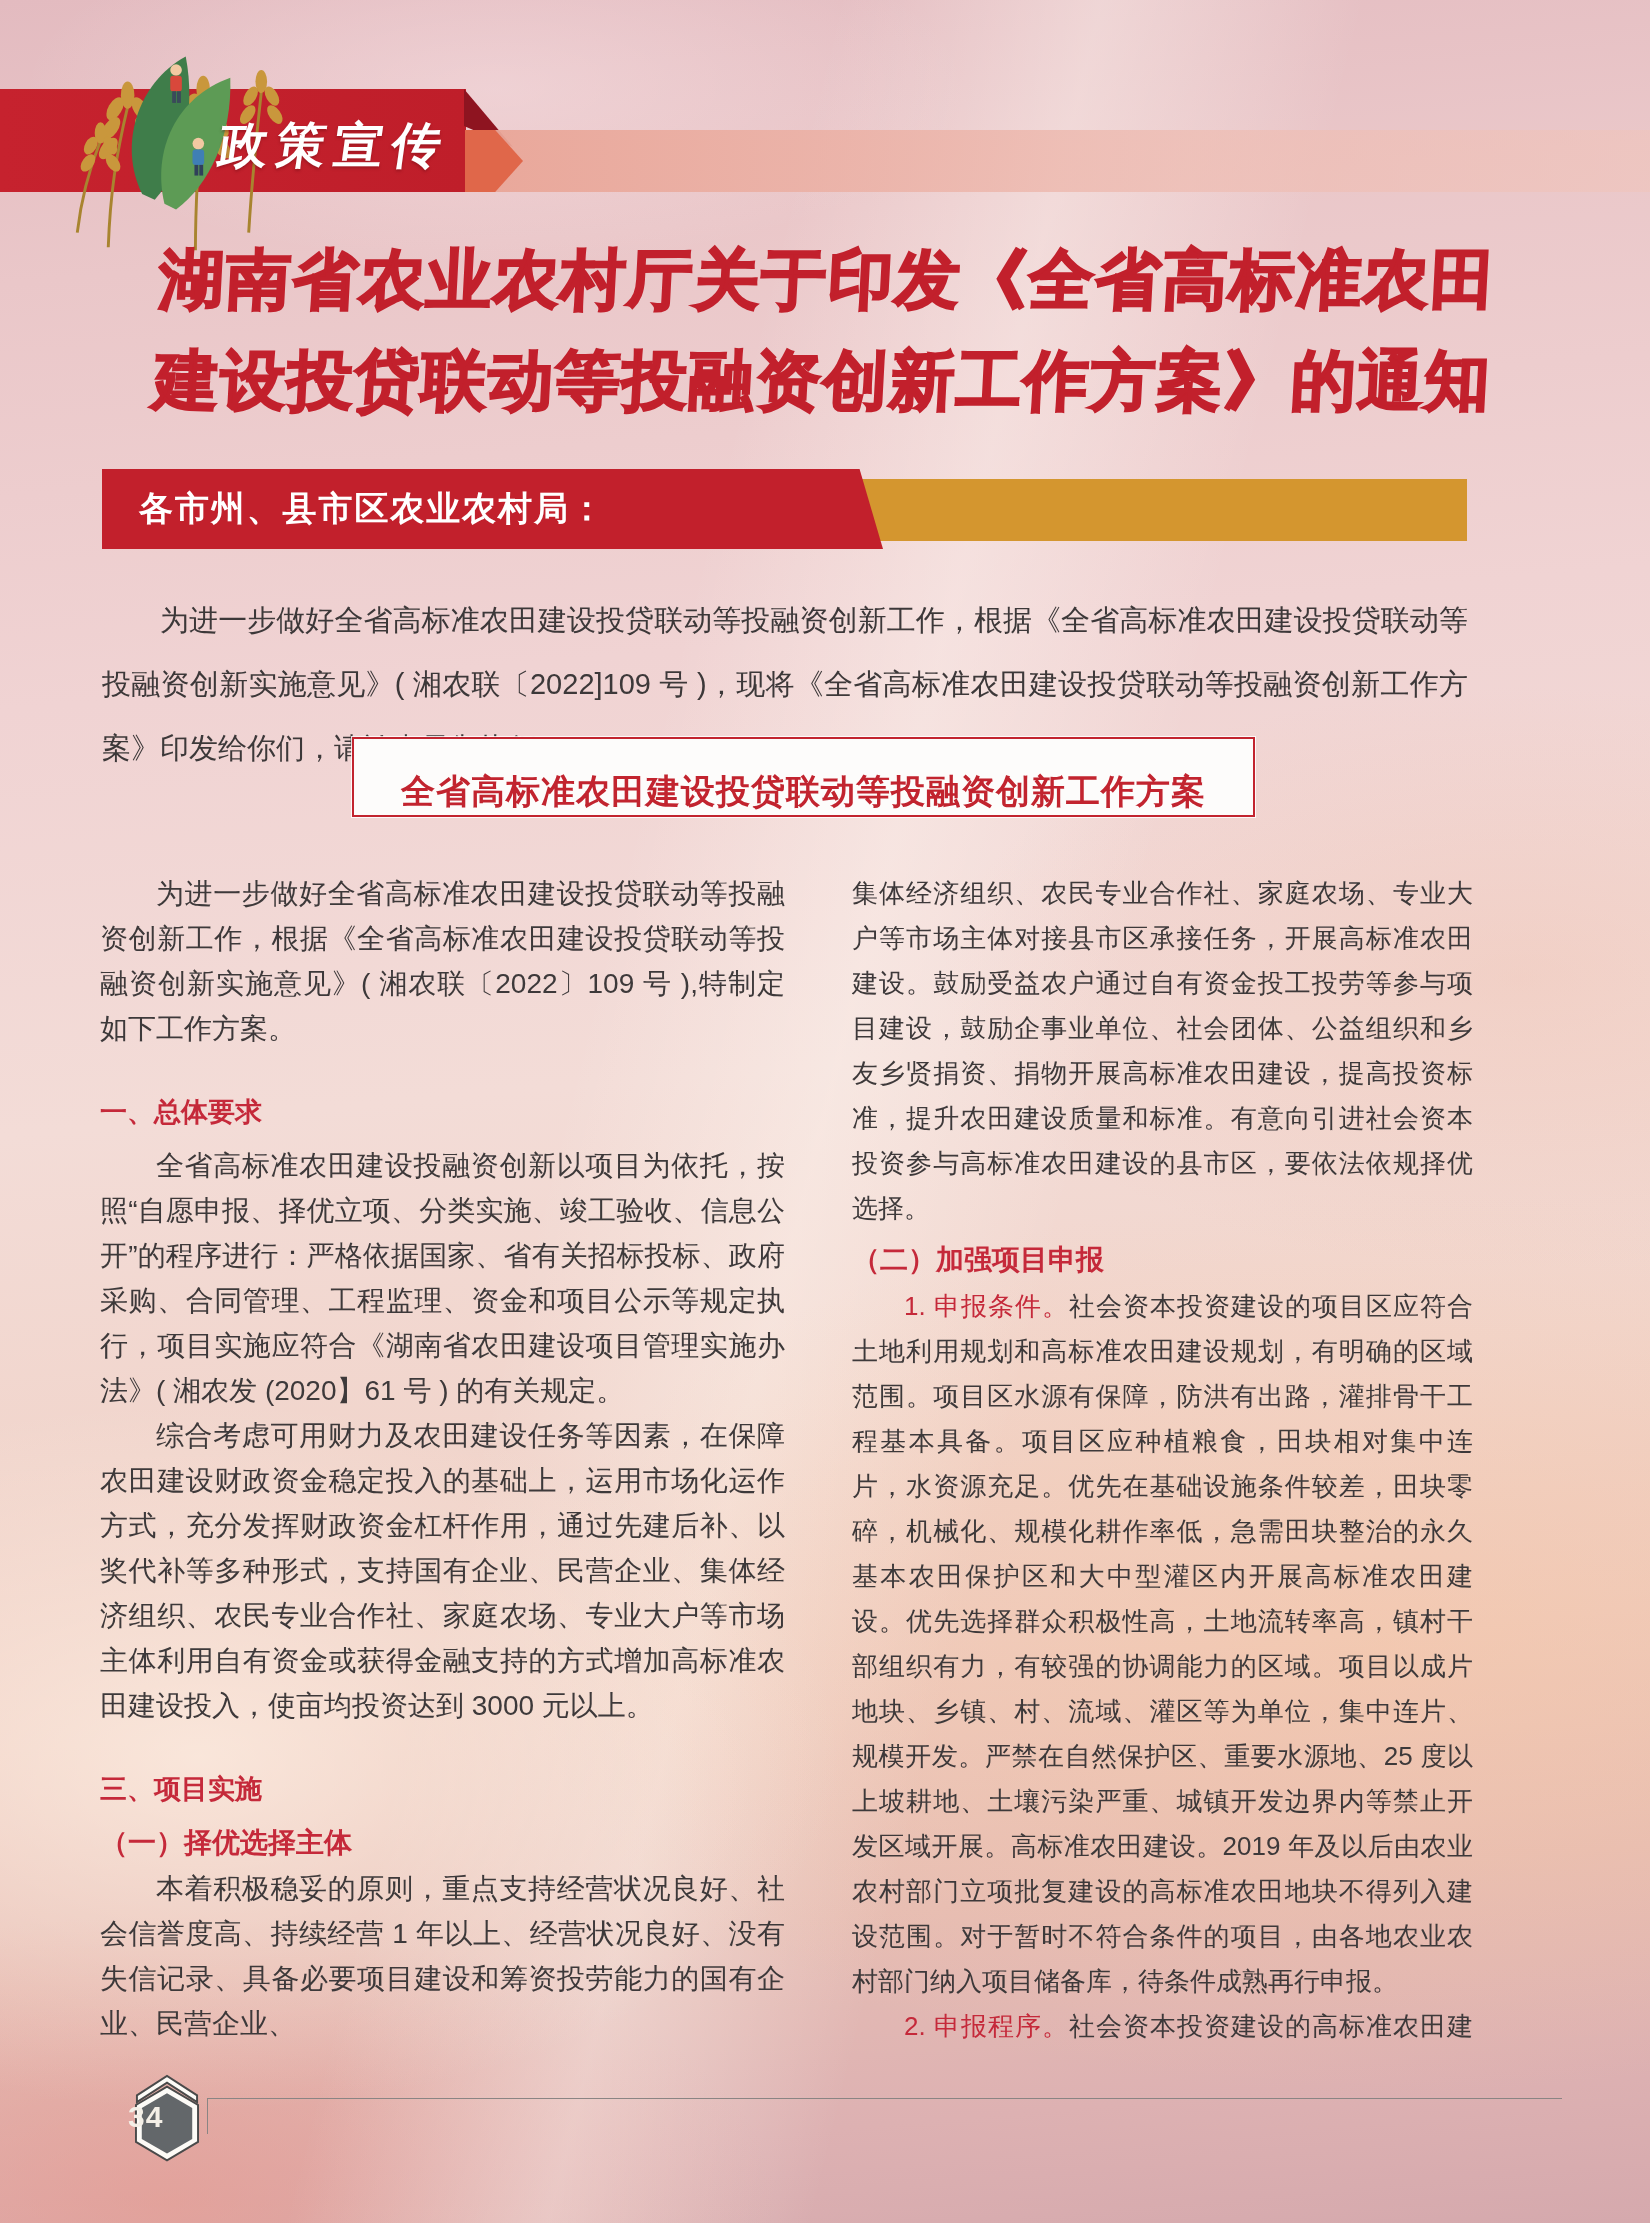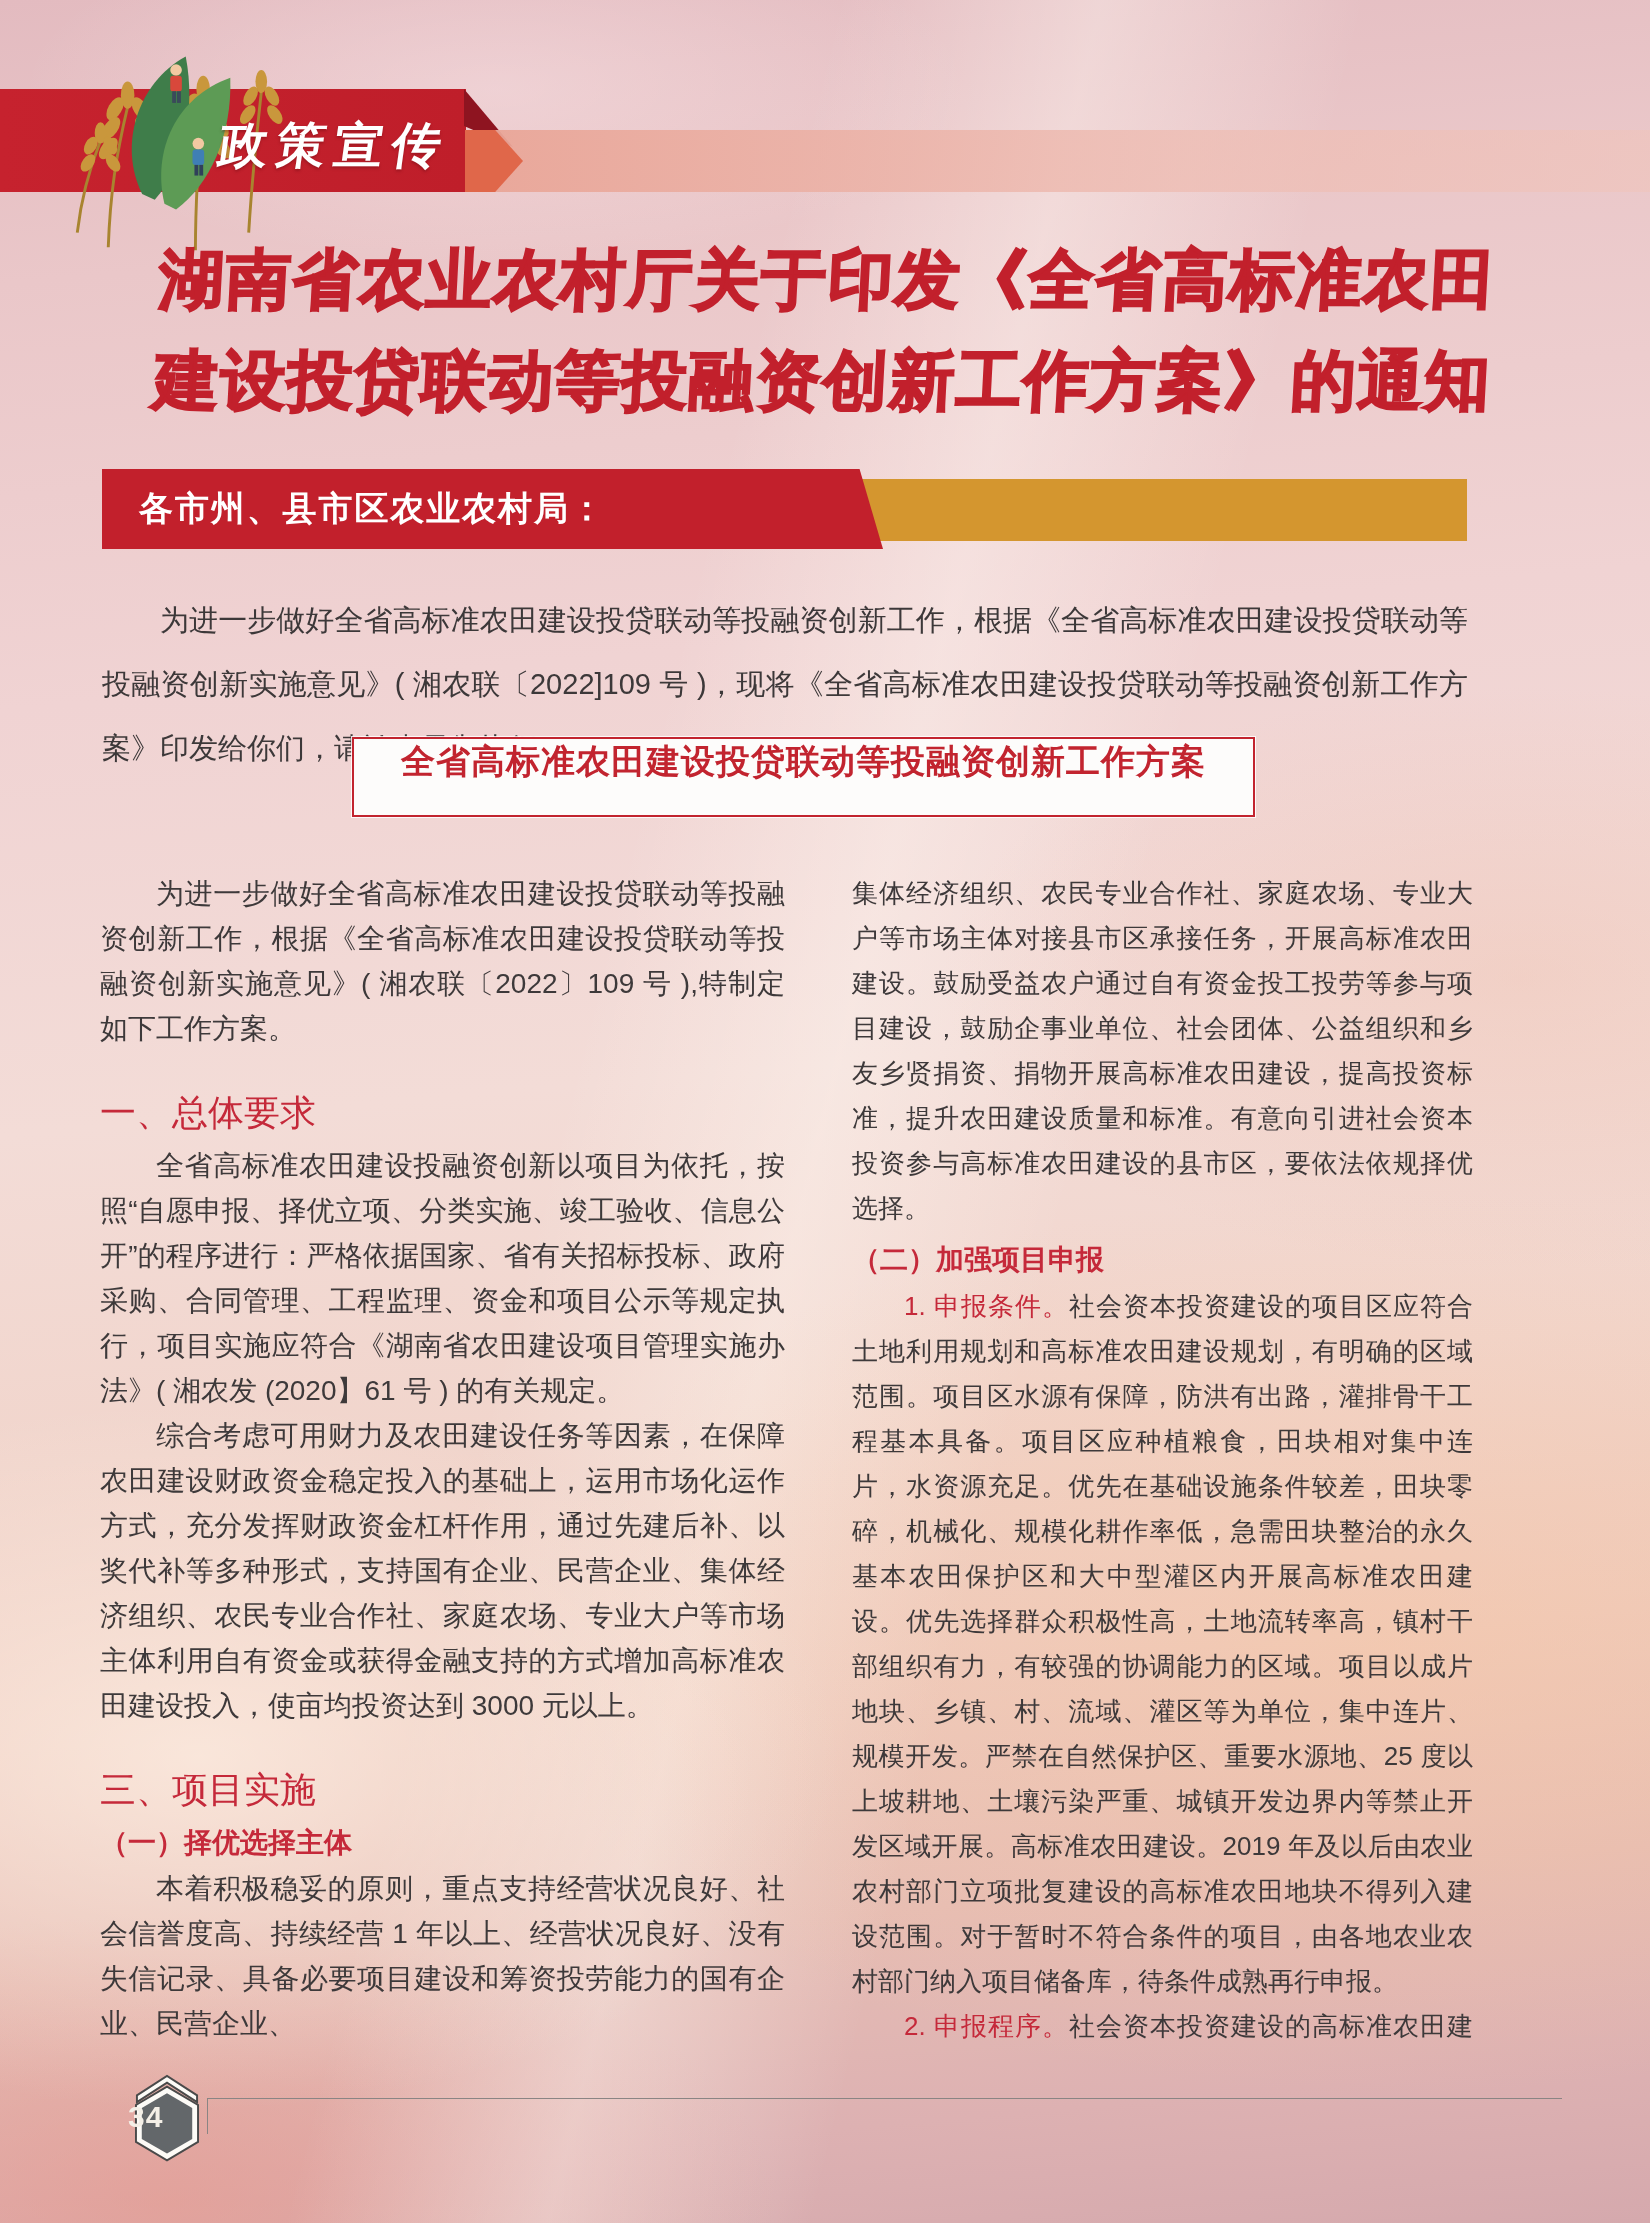--- a/index.html
+++ b/index.html
@@ -35,29 +35,29 @@
   .recipient-bar{left:102px;top:469px;width:781px;height:80px;background:#c2202c;
     clip-path:polygon(0 0,97% 0,100% 100%,0 100%);
     display:flex;align-items:center;box-shadow:0 2.9px 5.8px rgba(120,20,25,0.25);}
   .recipient-bar span{color:#ffffff;font-size:34px;font-weight:bold;margin-left:37px;letter-spacing:1.9px;}
   
   .intro{left:102px;top:588px;width:1366px;font-size:29px;line-height:64px;color:#3c3839;
     text-align:justify;text-indent:2em;}
   
   .plan-box{left:352px;top:737px;width:899px;height:76px;background:#fdfcfb;
     border:2.9px solid #c2242f;outline:1.9px solid rgba(255,255,255,0.85);
-    display:flex;align-items:flex-start;justify-content:center;}
+    display:flex;align-items:flex-end;justify-content:center;}
   .plan-box span{color:#c2242f;font-size:34px;font-weight:bold;letter-spacing:1px;}
   
   .col{top:871px;height:1186px;overflow:hidden;color:#3d393a;text-align:justify;}
   .col-left{left:100px;width:685px;font-size:28px;line-height:45px;}
   .col-right{left:852px;width:621px;font-size:26px;line-height:45px;}
   .body-p{margin:0;text-indent:2em;}
   .body-p.noindent{text-indent:0;}
-  .sec-h{margin:39px 0 7.8px 0;color:#c5293a;font-size:36px;font-weight:normal;}
+  .sec-h{margin:39px 0 7.8px 0;color:#c5293a;font-size:27px;font-weight:bold;}
   .sub-h{margin:5.8px 0 1.9px 0;color:#c5293a;font-size:28px;font-weight:bold;}
   .red-lead{color:#c5293a;}
   
   .footer-line{left:207px;top:2098px;width:1354px;height:35px;
     border-top:1.9px solid #8a8584;border-left:1.9px solid #8a8584;}
   .page-badge{left:128px;top:2073px;width:78px;height:97px;}
   .badge-num{left:128px;top:2100px;width:78px;color:#f4efe7;
     font-size:30px;font-weight:bold;letter-spacing:1px;}
   .wheat{left:50px;top:39px;width:286px;height:215px;}
 </style>

